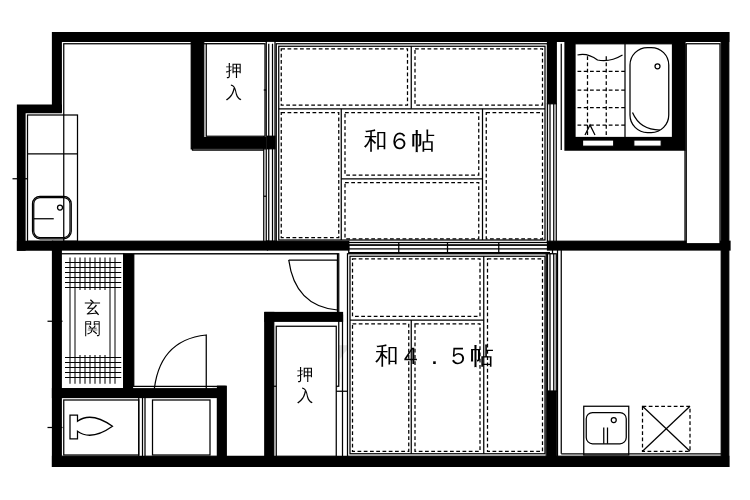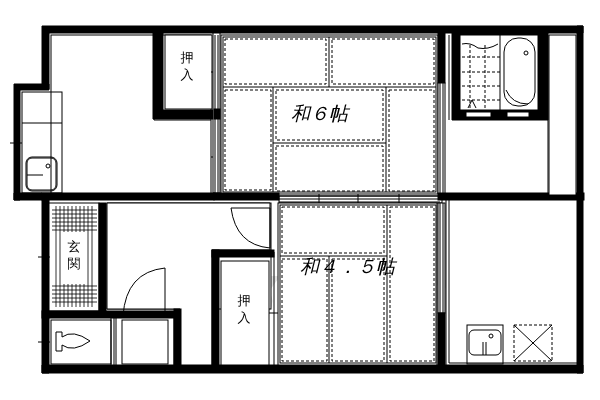--- a/index.html
+++ b/index.html
@@ -1,19 +1,19 @@
 <!DOCTYPE html>
 <html><head>
 <meta charset="utf-8">
 <style>
   html, body { margin: 0; padding: 0; background: #ffffff; }
   body { width: 600px; height: 400px; position: relative; overflow: hidden; font-family: "DejaVu Sans", sans-serif; }
   svg { position: absolute; left: 0; top: 0; }
   .lbl { position: absolute; color: #000; line-height: 1; white-space: nowrap; }
-  .lbl-big { font-size: 19px; font-style: italic; }
+  .lbl-big { font-size: 19px; }
   .lbl-v { font-size: 13px; width: 16px; text-align: center; line-height: 17px; }
   .watermark { position: absolute; color: #e4e4e4; font-weight: bold; font-size: 54px; left: 158px; top: 262px; letter-spacing: 4px; font-style: italic; white-space: nowrap; }
 </style>
 </head>
 <body>
 
 <div class="watermark">京都ライフ</div>
 
 <svg width="600" height="400" viewBox="0 0 600 400">
   <g fill="none" stroke="#000" stroke-width="1">
@@ -186,21 +186,21 @@
       <line x1="46" y1="322" x2="46" y2="360"></line>
     <line x1="38" y1="342" x2="50" y2="342"></line>
     <rect x="116" y="318" width="58" height="47" fill="#fff"></rect>
     <rect x="122" y="320" width="46" height="44"></rect>
     <line x1="114" y1="318" x2="114" y2="365"></line>
     <rect x="174" y="309" width="7" height="56" fill="#000"></rect>
   </g>
 </svg>
 
 <div class="lbl lbl-big" style="left:291px;top:104px;">和６帖</div>
-<div class="lbl lbl-big" style="left:300px;top:257px;">和４．５帖</div>
+<div class="lbl lbl-big" style="left:300px;top:276px;">和４．５帖</div>
 
 <div class="lbl lbl-v" style="left:179px;top:49px;">
   <div>押</div>
   <div>入</div>
 </div>
 <div class="lbl lbl-v" style="left:236px;top:292px;">
   <div>押</div>
   <div>入</div>
 </div>
 <div class="lbl lbl-v" style="left:66px;top:238px;">

